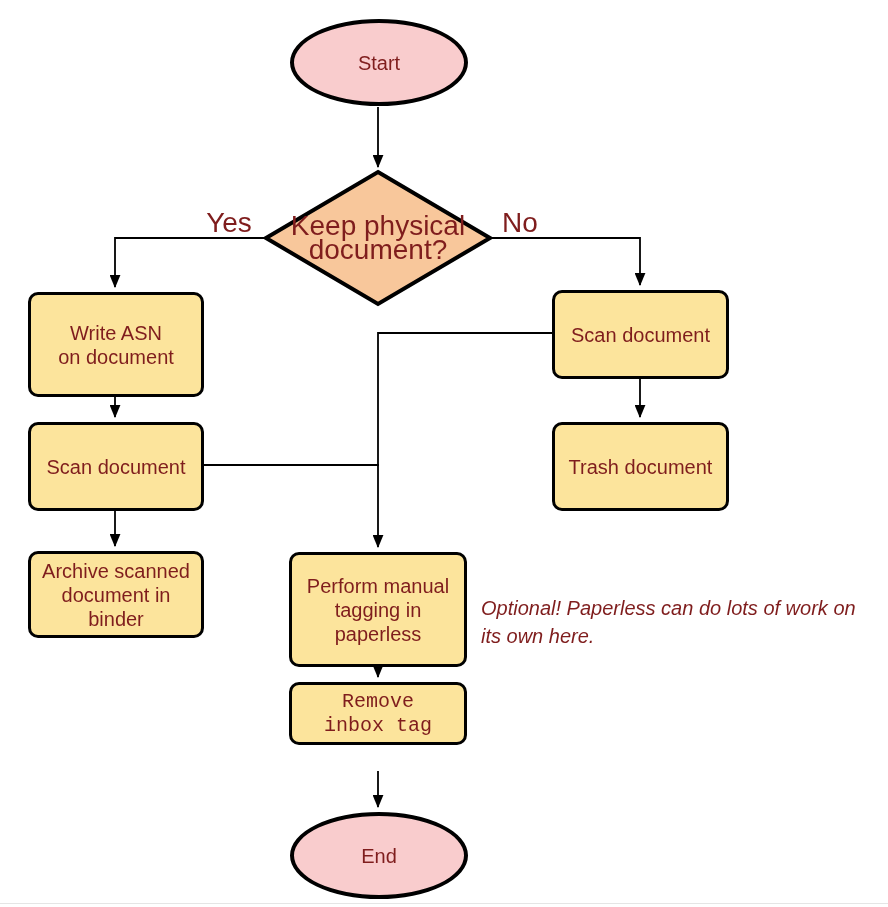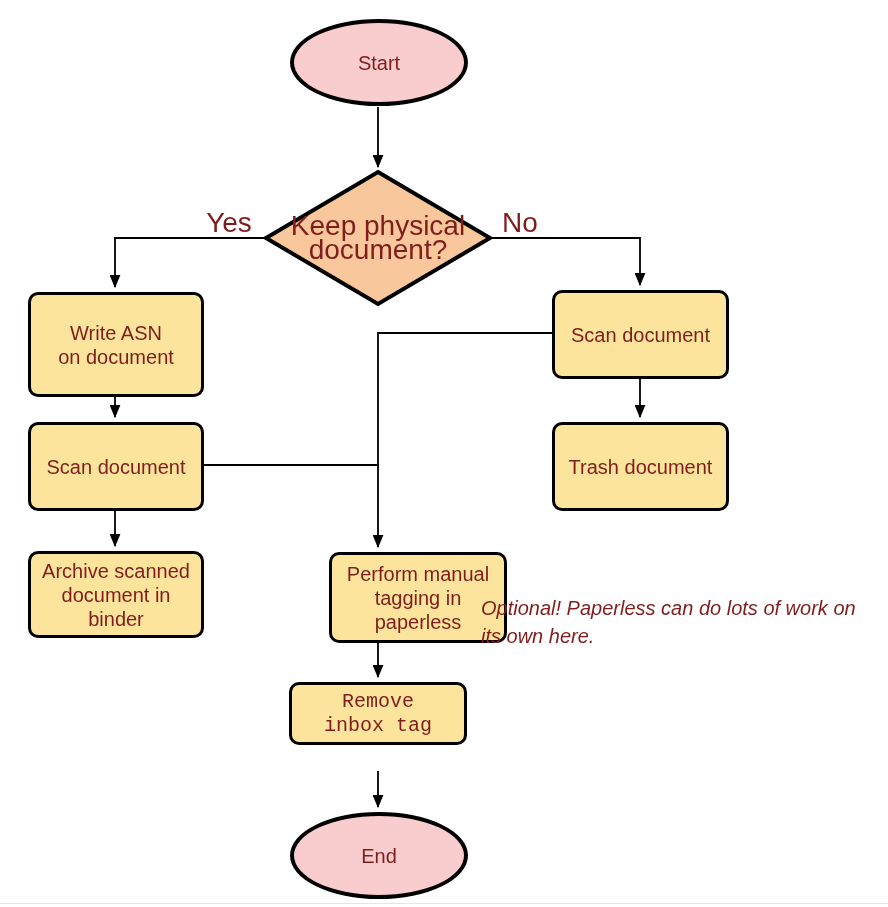--- a/index.html
+++ b/index.html
@@ -73,21 +73,21 @@
     text-align: left;
     white-space: pre-line;
   }
   #node-start    { left: 290px; top: 19px;  width: 178px; height: 87px; }
   #node-end      { left: 290px; top: 812px; width: 178px; height: 87px; }
   #node-write-asn  { left: 28px;  top: 292px; width: 176px; height: 105px; }
   #node-scan-left  { left: 28px;  top: 422px; width: 176px; height: 89px; }
   #node-archive    { left: 28px;  top: 551px; width: 176px; height: 87px; }
   #node-scan-right { left: 552px; top: 290px; width: 177px; height: 89px; }
   #node-trash      { left: 552px; top: 422px; width: 177px; height: 89px; }
-  #node-tagging    { left: 289px; top: 552px; width: 178px; height: 91px; margin-left: 40px; }
+  #node-tagging    { left: 289px; top: 552px; width: 178px; height: 115px; }
   #node-remove     { left: 289px; top: 682px; width: 178px; height: 63px; font-family: Liberation Mono, monospace; }
   #bottom-border-line {
     position: absolute;
     left: 0; top: 903px;
     width: 888px; height: 1px;
     background: var(--divider, #e5e5e5);
     z-index: 1;
   }
 </style>
 </head>

